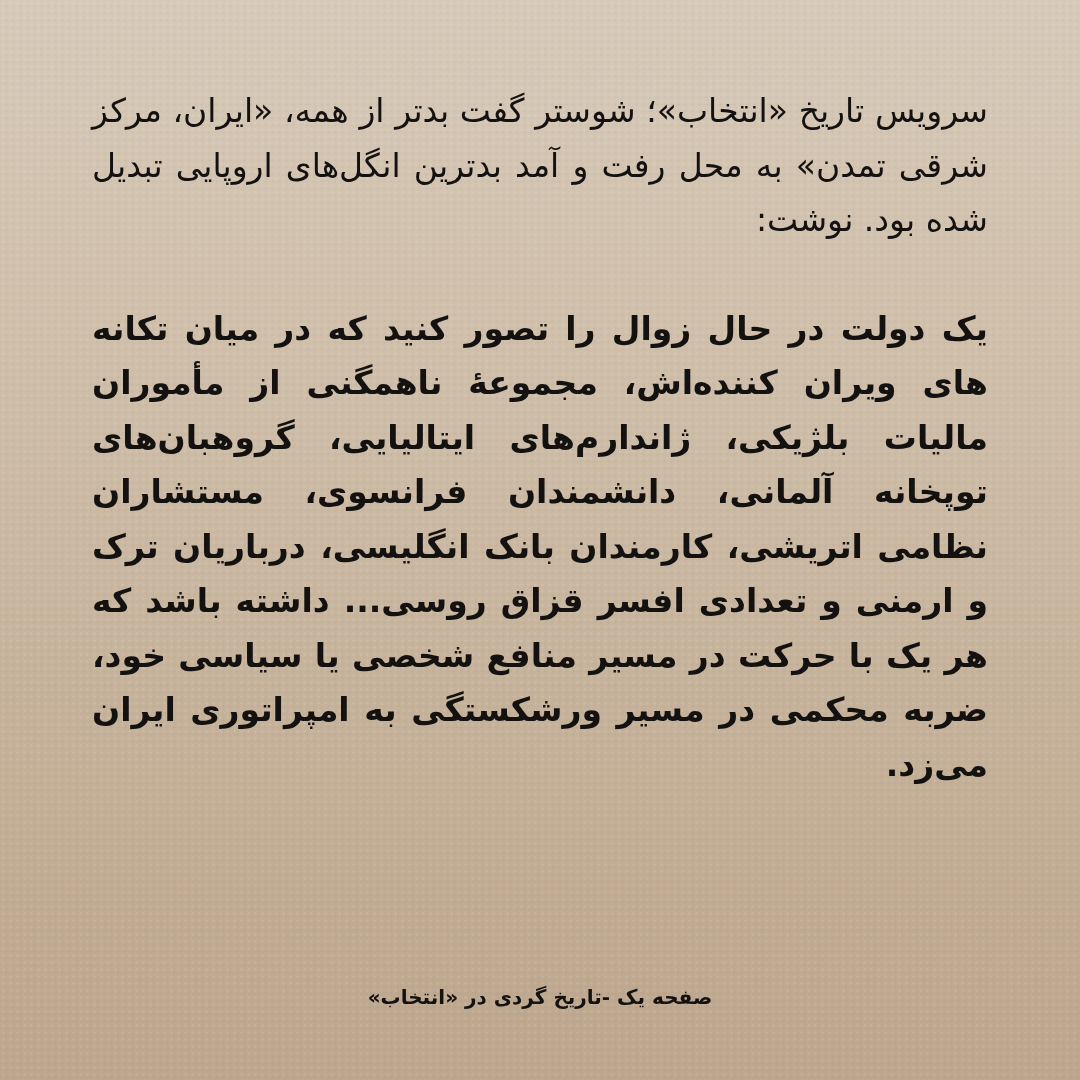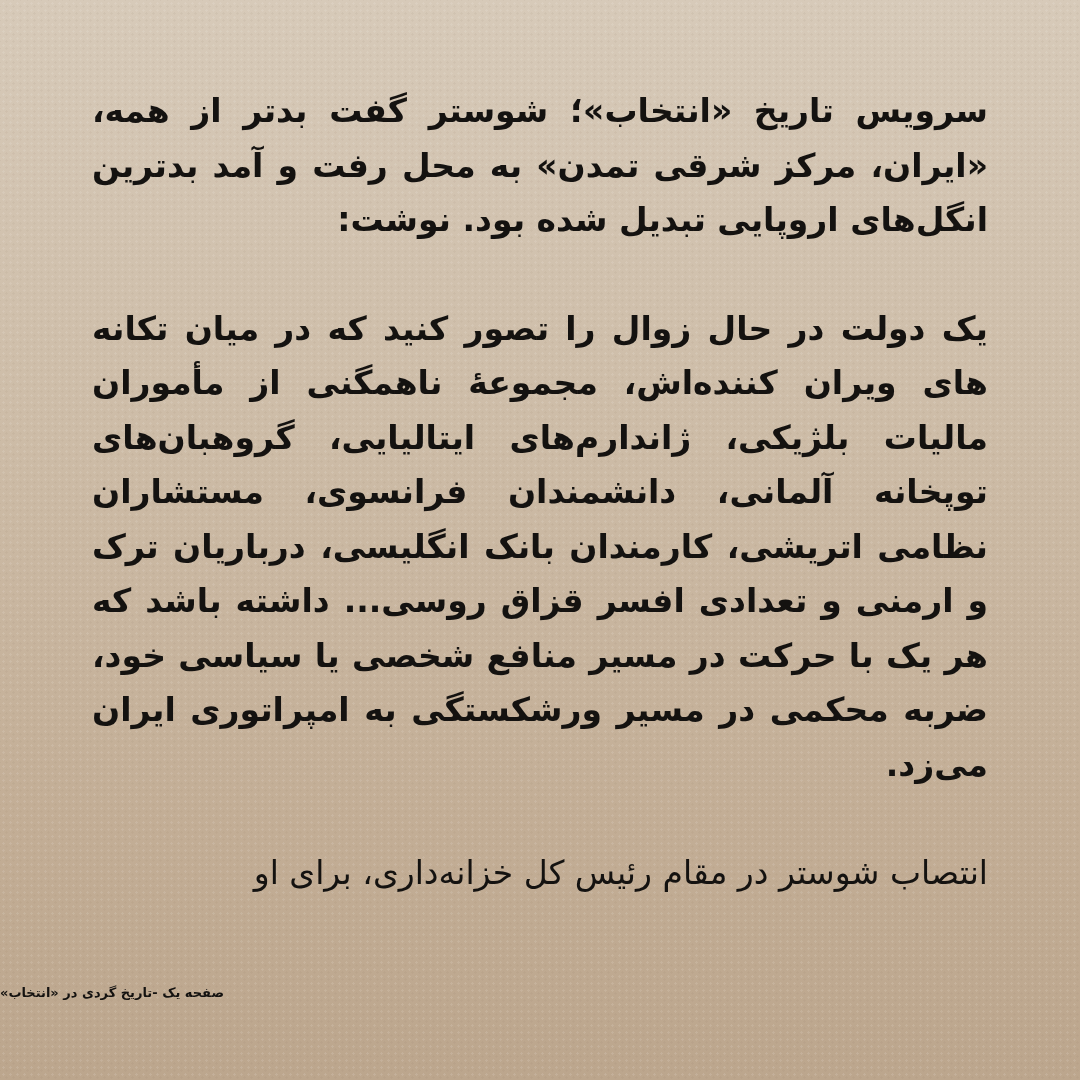--- a/index.html
+++ b/index.html
@@ -33,38 +33,37 @@
       direction: rtl;
     }
     .para {
       font-size: 33px;
       line-height: 54.5px;
       text-align: justify;
       text-align-last: right;
       margin: 0;
       letter-spacing: 0;
     }
-    .para-1 { margin-bottom: 54px; font-weight: bold; }
+    .para-1 { margin-bottom: 54px; }
     .para-2 { margin-bottom: 54px; font-weight: bold; }
     .footer {
       position: absolute;
       left: 0;
       right: 0;
       top: 985px;
-      text-align: left;
+      text-align: center;
       direction: rtl;
-      font-size: 13px;
+      font-size: 20px;
       font-weight: bold;
       color: #141210;
     }
   </style>
 </head>
 <body>
 
 <div class="texture"></div>
 
 <main class="page">
   <p class="para para-1">سرویس تاریخ «انتخاب»؛ شوستر گفت بدتر از همه، «ایران، مرکز شرقی تمدن» به محل رفت و آمد بدترین انگل‌های اروپایی تبدیل شده بود. نوشت:</p>
   <p class="para para-2">یک دولت در حال زوال را تصور کنید که در میان تکانه های ویران کننده‌اش، مجموعهٔ ناهمگنی از مأموران مالیات بلژیکی، ژاندارم‌های ایتالیایی، گروهبان‌های توپخانه آلمانی، دانشمندان فرانسوی، مستشاران نظامی اتریشی، کارمندان بانک انگلیسی، درباریان ترک و ارمنی و تعدادی افسر قزاق روسی... داشته باشد که هر یک با حرکت در مسیر منافع شخصی یا سیاسی خود، ضربه محکمی در مسیر ورشکستگی به امپراتوری ایران می‌زد.</p>
-  <p class="para para-3">انتصاب شوستر در مقام رئیس کل خزانه‌داری، برای او</p>
 </main>
 
 <div class="footer">صفحه یک -تاریخ گردی در «انتخاب»</div>
 
 </body></html>

